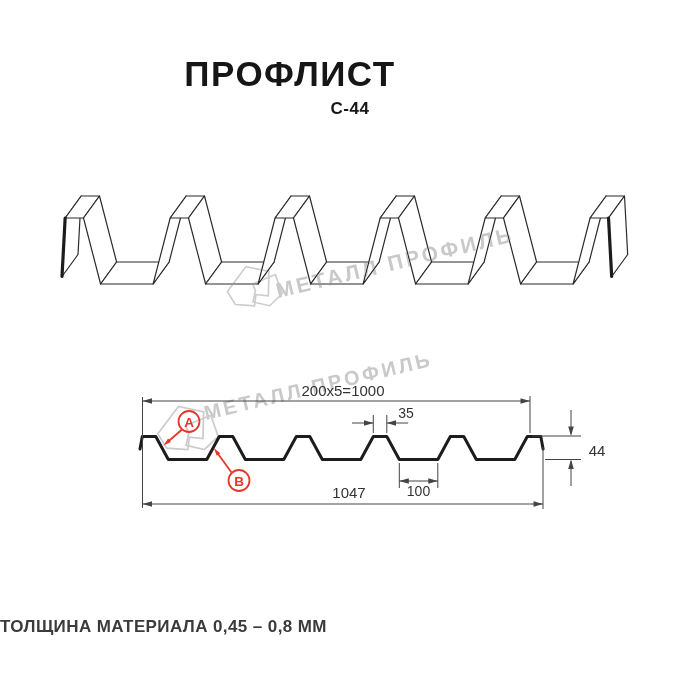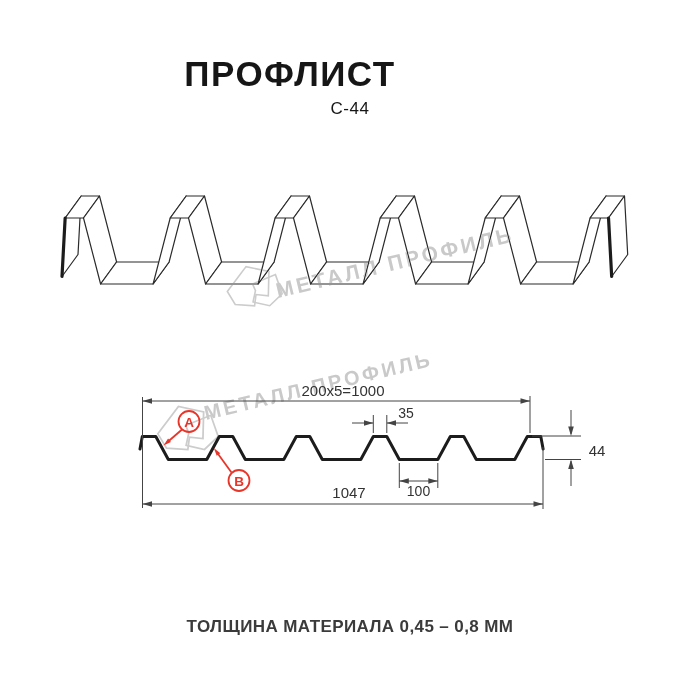--- a/index.html
+++ b/index.html
@@ -1,22 +1,22 @@
 <!DOCTYPE html>
 <html><head>
 <meta charset="utf-8">
 <style>
   html,body{margin:0;padding:0;}
   body{width:700px;height:700px;background:#ffffff;position:relative;overflow:hidden;
        font-family:"Liberation Sans",sans-serif;}
   .page-title{position:absolute;top:54px;left:0;width:580px;text-align:center;
       font-size:35px;font-weight:bold;letter-spacing:1.5px;color:#161616;}
   .model-label{position:absolute;top:99px;left:0;width:700px;text-align:center;
-      font-size:17px;font-weight:normal;letter-spacing:.5px;color:#161616;}
-  .footer-label{position:absolute;top:617px;left:0;width:700px;text-align:center;
+      font-size:17px;font-weight:bold;letter-spacing:.5px;color:#161616;}
+  .footer-label{position:absolute;top:617px;left:0;width:700px;text-align:left;
       font-size:17px;font-weight:bold;color:#3b3b3b;letter-spacing:.4px;}
   svg{position:absolute;top:0;left:0;}
   .dim-line{stroke:#444;stroke-width:1;fill:none;}
   .dim-arrow{fill:#444;stroke:none;}
   .dim-text{fill:#333;font-family:"Liberation Sans",sans-serif;}
   .red-stroke{stroke:#e8352a;fill:none;stroke-width:1.8;}
   .red-text{fill:#e8352a;font-weight:bold;font-family:"Liberation Sans",sans-serif;}
   .wm{fill:#c9c9c9;font-weight:bold;font-family:"Liberation Sans",sans-serif;
       letter-spacing:3px;mix-blend-mode:darken;}
   .wm-logo{stroke:#cccccc;stroke-width:1.6;fill:none;mix-blend-mode:darken;}

